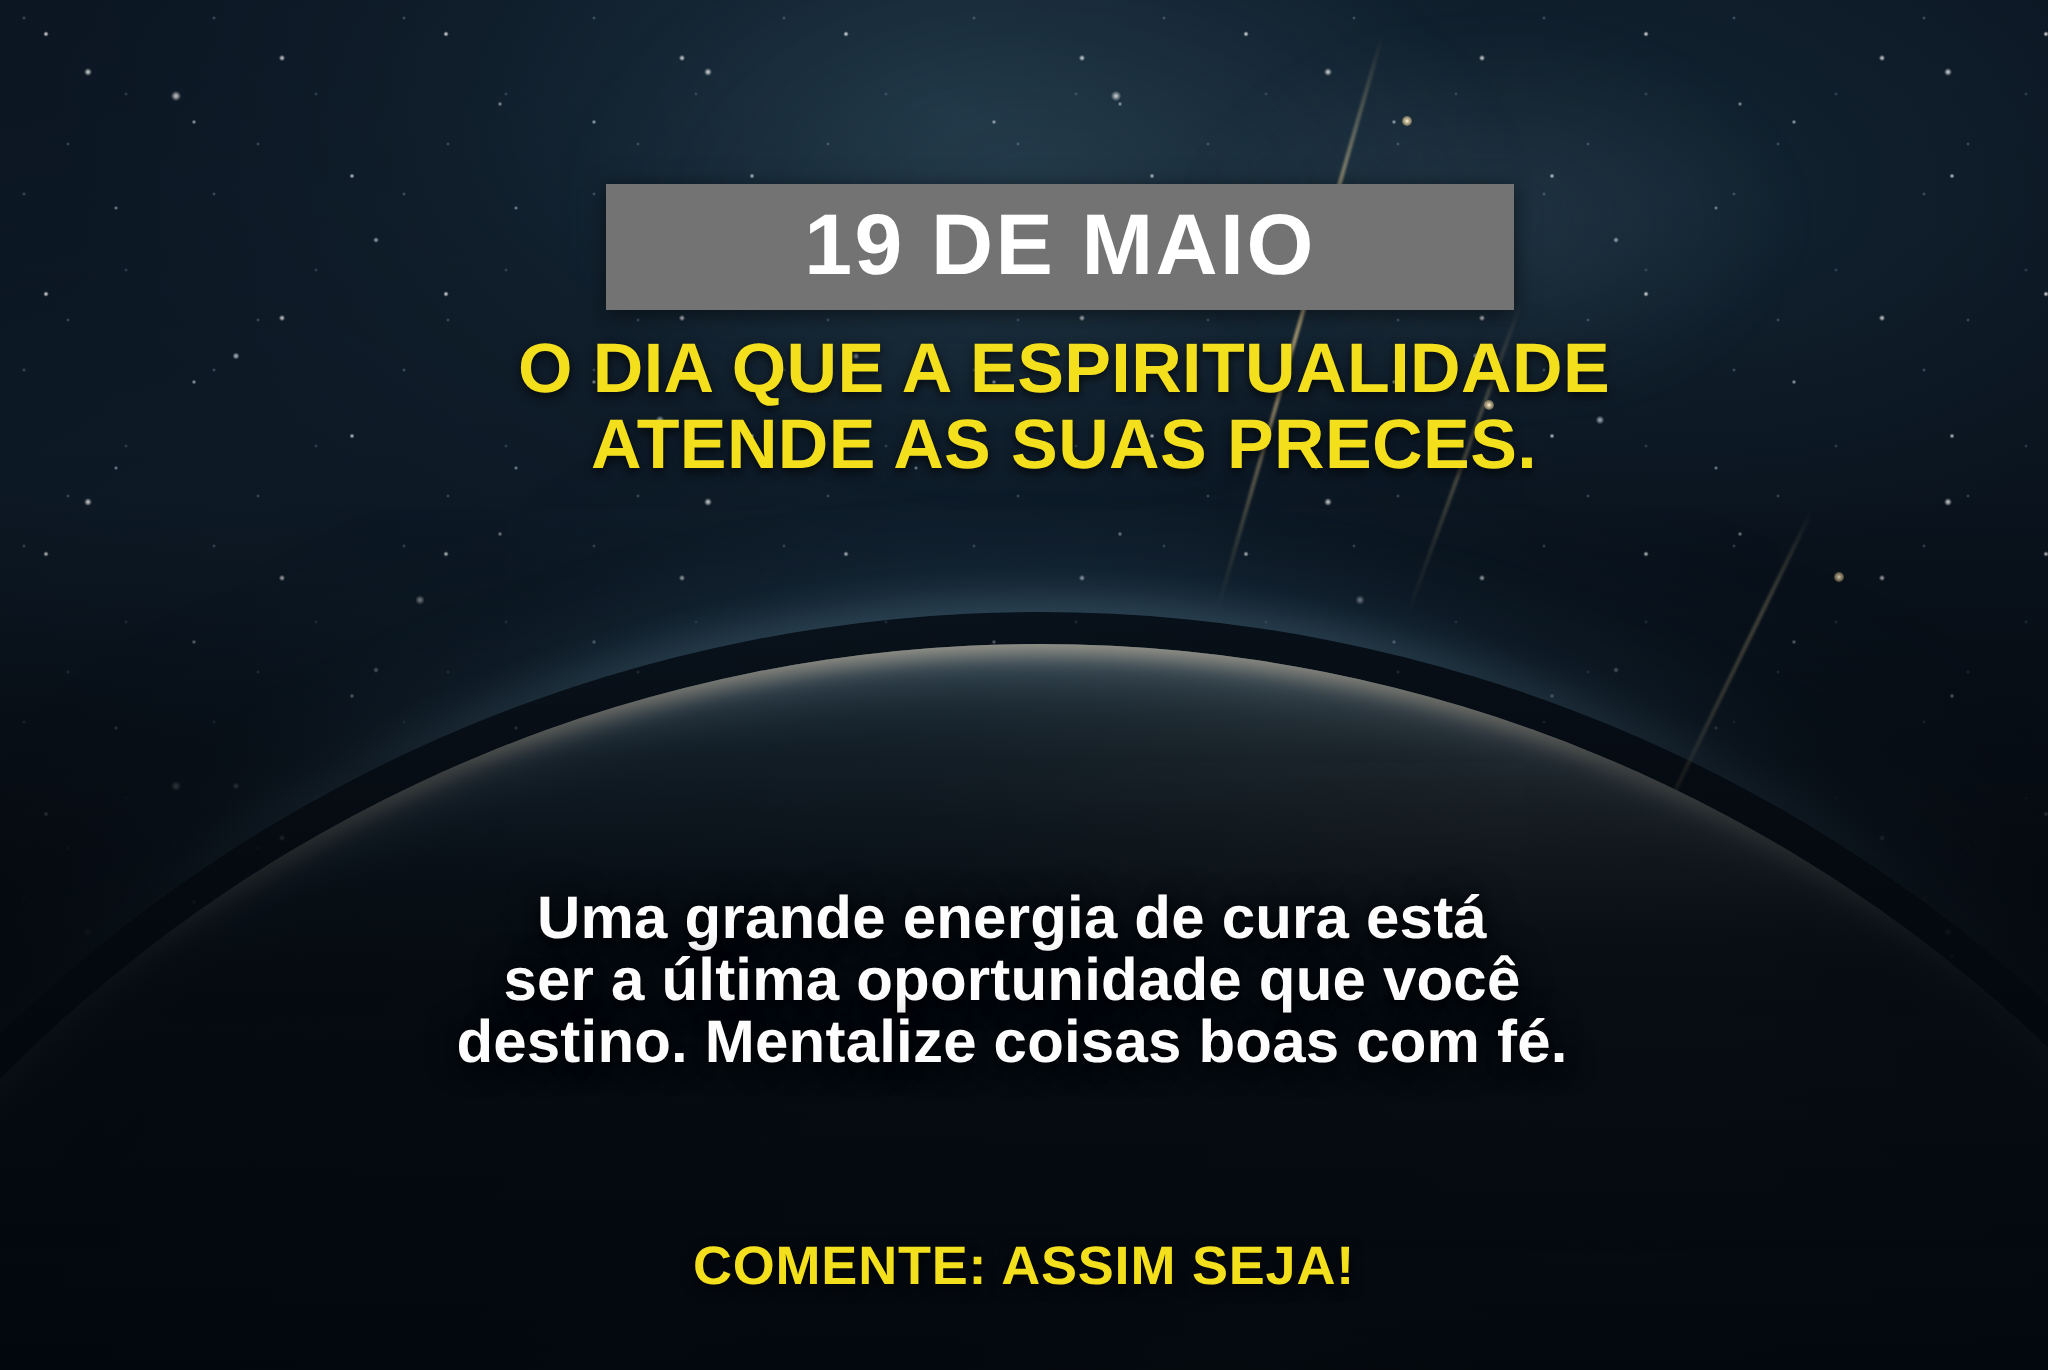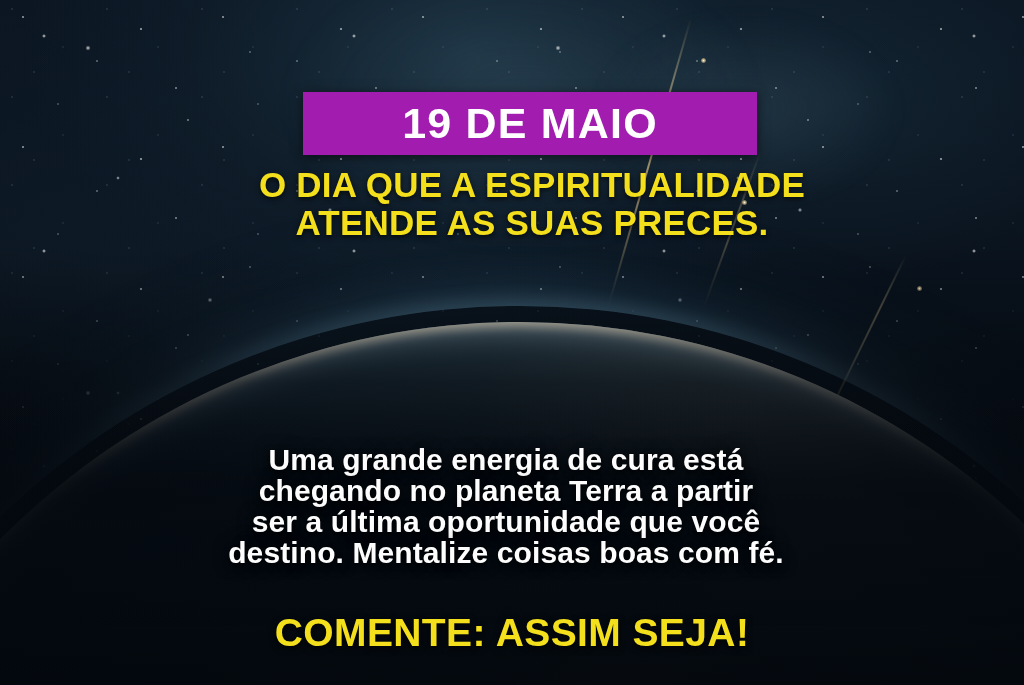--- a/index.html
+++ b/index.html
@@ -162,21 +162,21 @@
     background:linear-gradient(180deg, rgba(3,8,14,0) 0%, rgba(3,8,14,.38) 45%, rgba(3,8,14,.30) 100%);
     pointer-events:none;
   }
 
   
   .content{position:absolute;inset:0;}
 
   .date-banner{
     position:absolute;
     left:303px;top:92px;width:454px;height:63px;
-    background:#a21caf;
+    background:#737373;
     display:flex;align-items:center;justify-content:center;
     box-shadow:0 2px 10px rgba(0,0,0,.55);
   }
   .date-banner span{
     color:#FFFFFF;
     font-size:43px;
     font-weight:bold;
     letter-spacing:1.2px;
     line-height:1;
     white-space:nowrap;
@@ -206,21 +206,21 @@
     letter-spacing:.1px;
     text-shadow:0 2px 7px rgba(0,0,0,.85), 0 0 16px rgba(0,0,0,.55);
   }
   .body-copy .bc-line{display:block;white-space:nowrap;}
 
   .cta{
     position:absolute;
     left:0;right:0;top:614px;
     text-align:center;
     color:#F4DF1C;
-    font-size:39px;
+    font-size:27px;
     font-weight:bold;
     letter-spacing:.4px;
     line-height:38px;
     text-shadow:0 2px 7px rgba(0,0,0,.85);
     white-space:nowrap;
   }
 </style>
 </head>
 <body>
 
@@ -266,21 +266,20 @@
       <span>19 DE MAIO</span>
     </div>
 
     <div class="headline">
       <span class="hl-line">O DIA QUE A ESPIRITUALIDADE</span>
       <span class="hl-line">ATENDE AS SUAS PRECES.</span>
     </div>
 
     <div class="body-copy">
       <span class="bc-line">Uma grande energia de cura está</span>
-      <span class="bc-line">chegando no planeta Terra a partir</span>
       <span class="bc-line">ser a última oportunidade que você</span>
       <span class="bc-line">destino. Mentalize coisas boas com fé.</span>
     </div>
 
     <div class="cta">COMENTE: ASSIM SEJA!</div>
 
   </div>
 </div>
 
 </body></html>

